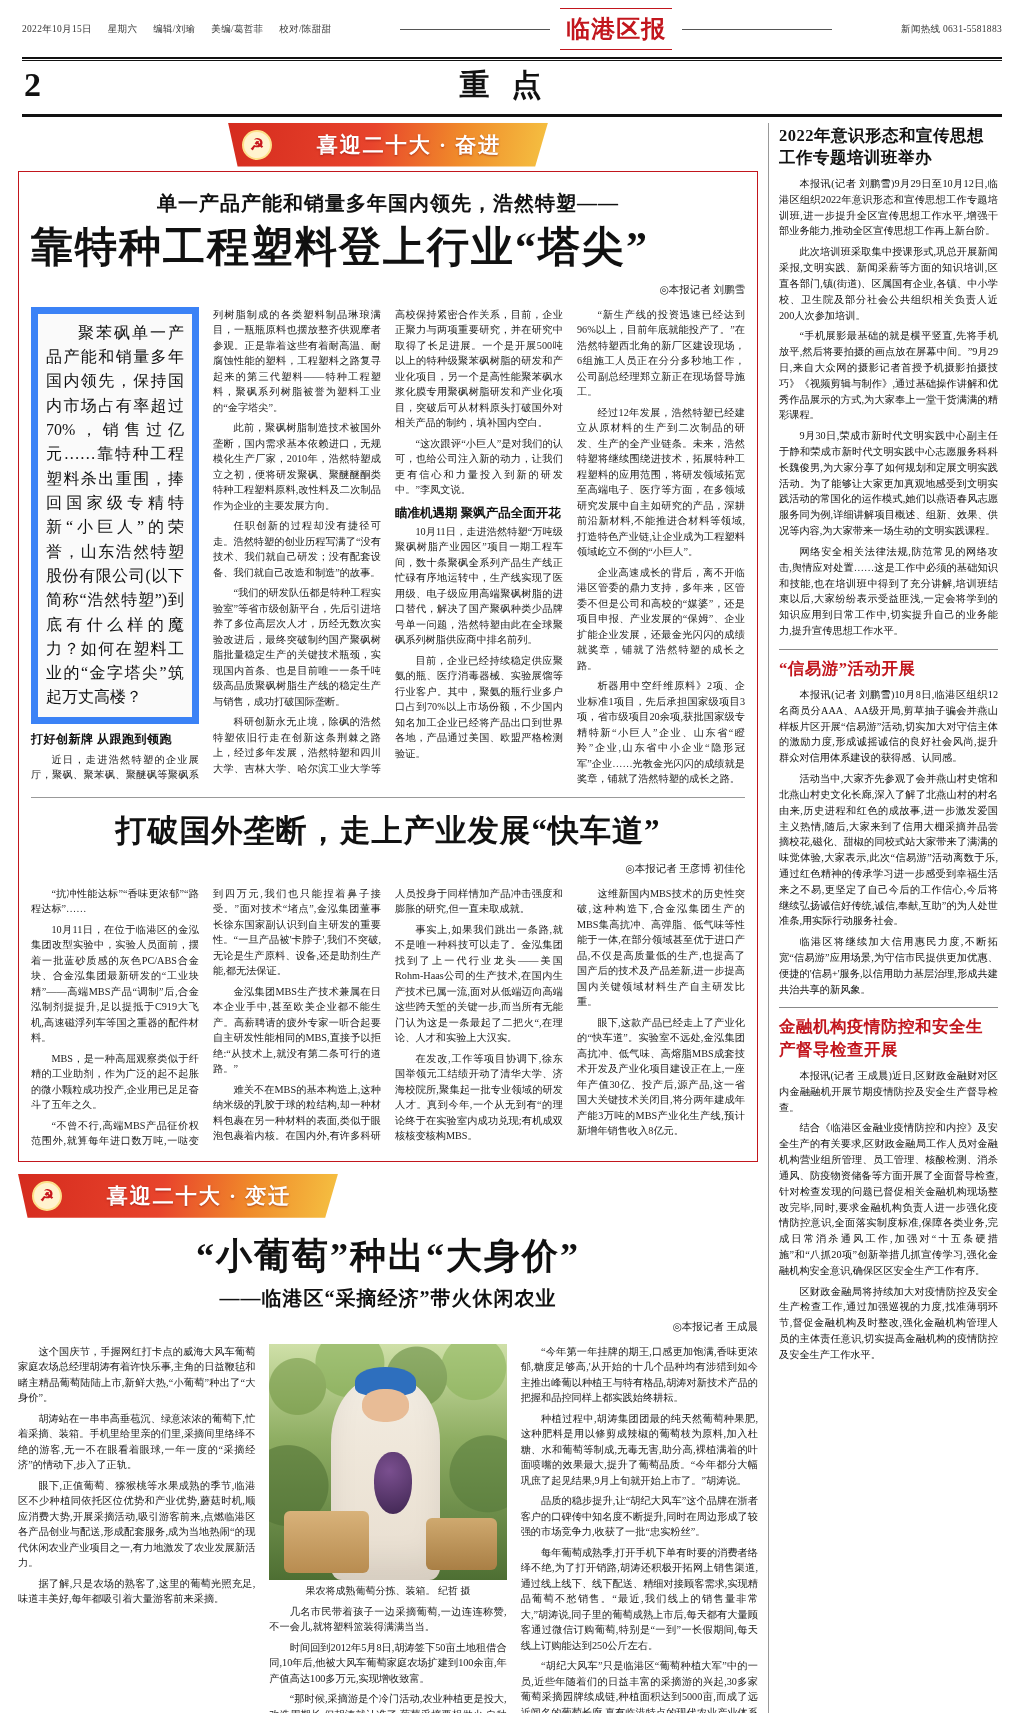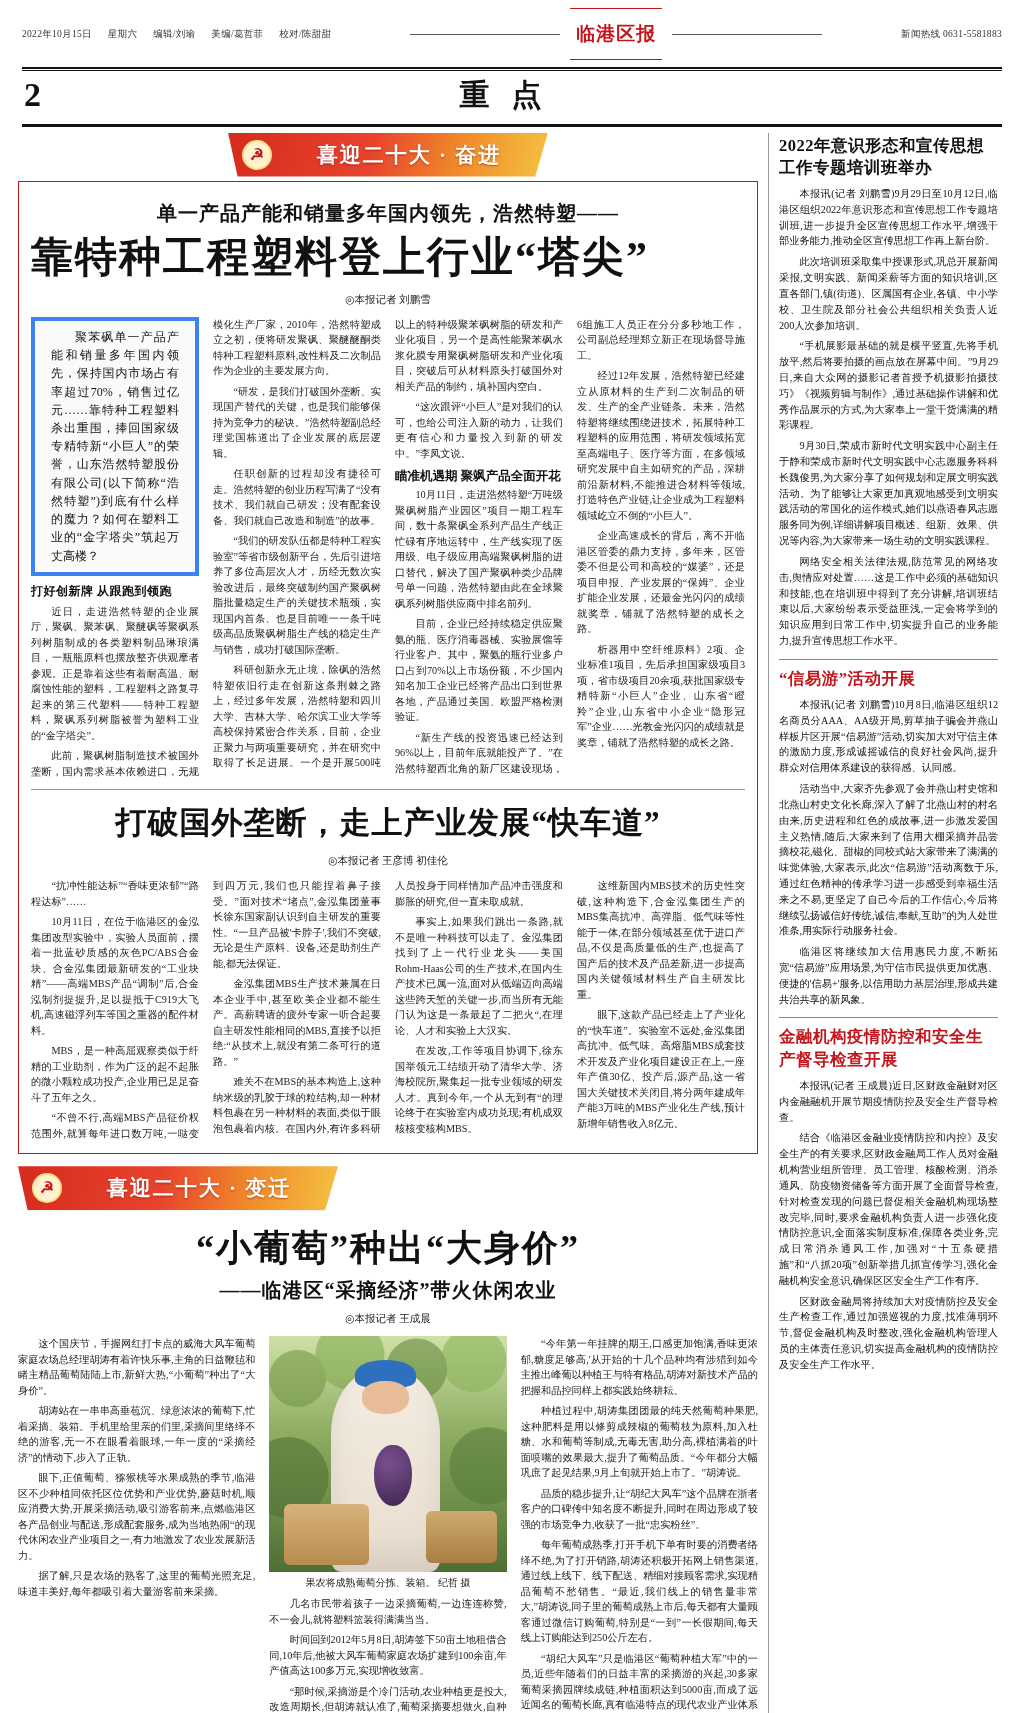--- a/index.html
+++ b/index.html
@@ -19,24 +19,24 @@
   .masthead-top {
     display: flex; align-items: center; justify-content: space-between;
     font-size: 9.5px; color: #333; padding: 8px 4px 4px 4px;
     letter-spacing: .3px;
   }
   .masthead-left { display: flex; gap: 16px; }
   .masthead-center {
     position: relative; display: flex; align-items: center; gap: 10px;
   }
   .paper-name {
-    font-size: 19px; font-weight: bold; color: #c2161d;
+    font-size: 24px; font-weight: bold; color: #c2161d;
     letter-spacing: 1px; white-space: nowrap;
     border-top: 1.5px solid #c2161d; border-bottom: 1.5px solid #c2161d;
-    padding: 12px 6px;
+    padding: 4px 6px;
   }
   .mast-rule { width: 150px; height: 1px; background: #555; }
   .masthead-hotline { font-size: 9.5px; color: #333; }
   .masthead-rule { height: 1.5px; background: #111; margin: 3px 4px 0 4px; }
   .masthead-rule2 { height: 0.5px; background: #111; margin: 1.5px 4px 0 4px; }
 
   .title-row {
     display: flex; align-items: center; justify-content: space-between;
     padding: 4px 6px 8px 6px;
   }
@@ -79,34 +79,34 @@
 
   .kicker {
     text-align: center; font-size: 20px; font-weight: bold; color: #111;
     letter-spacing: 1px; margin: 8px 0 6px 0;
   }
   .headline-main {
     text-align: left; font-size: 42px; font-weight: bold; letter-spacing: 2px;
     margin: 2px 0 12px 0; line-height: 1.15;
   }
   .byline {
-    text-align: center; font-size: 10.5px; color: #222; margin-bottom: 10px;
+    text-align: right; font-size: 10.5px; color: #222; margin-bottom: 10px;
   }
 
   
   .cols-4 { column-count: 4; column-gap: 14px; column-rule: 0px; }
   .cols-4b { column-count: 4; column-gap: 14px; }
   .cols-3 { column-count: 3; column-gap: 14px; }
   p.txt {
     font-size: 10.2px; line-height: 1.52; text-align: justify;
     margin: 0 0 5px 0; text-indent: 2em; color: #1a1a1a;
   }
   .lead-box {
-    border: 4px solid #3b82f6; padding: 7px 16px; margin-bottom: 7px;
-    font-size: 12px; line-height: 1.52; text-align: justify;
+    border: 7px solid #3b82f6; padding: 7px 8px; margin-bottom: 7px;
+    font-size: 16px; line-height: 1.52; text-align: justify;
     text-indent: 2em; background: #fafafa;
   }
   .subhead {
     font-size: 12px; font-weight: bold; margin: 7px 0 4px 0; letter-spacing: .5px;
   }
   .subhead2 { font-size: 12.5px; font-weight: bold; margin: 7px 0 2px 0; }
 
   
   .hr-thin { border-top: 1px solid #999; margin: 10px 0 12px 0; }
   .headline-2 {
@@ -219,21 +219,20 @@
       <div class="article-box">
         <div class="kicker">单一产品产能和销量多年国内领先，浩然特塑——</div>
         <div class="headline-main">靠特种工程塑料登上行业“塔尖”</div>
         <div class="byline">◎本报记者 刘鹏雪</div>
 
         <div class="cols-4">
           <div class="lead-box">聚苯砜单一产品产能和销量多年国内领先，保持国内市场占有率超过70%，销售过亿元……靠特种工程塑料杀出重围，捧回国家级专精特新“小巨人”的荣誉，山东浩然特塑股份有限公司(以下简称“浩然特塑”)到底有什么样的魔力？如何在塑料工业的“金字塔尖”筑起万丈高楼？</div>
           <div class="subhead">打好创新牌 从跟跑到领跑</div>
           <p class="txt">近日，走进浩然特塑的企业展厅，聚砜、聚苯砜、聚醚砜等聚砜系列树脂制成的各类塑料制品琳琅满目，一瓶瓶原料也摆放整齐供观摩者参观。正是靠着这些有着耐高温、耐腐蚀性能的塑料，工程塑料之路复寻起来的第三代塑料——特种工程塑料，聚砜系列树脂被誉为塑料工业的“金字塔尖”。</p>
           <p class="txt">此前，聚砜树脂制造技术被国外垄断，国内需求基本依赖进口，无规模化生产厂家，2010年，浩然特塑成立之初，便将研发聚砜、聚醚醚酮类特种工程塑料原料,改性料及二次制品作为企业的主要发展方向。</p>
-          <p class="txt">“研发，是我们打破国外垄断、实现国产替代的关键，也是我们能够保持为竞争力的秘诀。”浩然特塑副总经理党国栋道出了企业发展的底层逻辑。</p>
           <p class="txt">任职创新的过程却没有捷径可走。浩然特塑的创业历程写满了“没有技术、我们就自己研发；没有配套设备、我们就自己改造和制造”的故事。</p>
           <p class="txt">“我们的研发队伍都是特种工程实验室”等省市级创新平台，先后引进培养了多位高层次人才，历经无数次实验改进后，最终突破制约国产聚砜树脂批量稳定生产的关键技术瓶颈，实现国内首条、也是目前唯一一条千吨级高品质聚砜树脂生产线的稳定生产与销售，成功打破国际垄断。</p>
           <p class="txt">科研创新永无止境，除砜的浩然特塑依旧行走在创新这条荆棘之路上，经过多年发展，浩然特塑和四川大学、吉林大学、哈尔滨工业大学等高校保持紧密合作关系，目前，企业正聚力与两项重要研究，并在研究中取得了长足进展。一个是开展500吨以上的特种级聚苯砜树脂的研发和产业化项目，另一个是高性能聚苯砜水浆化膜专用聚砜树脂研发和产业化项目，突破后可从材料原头打破国外对相关产品的制约，填补国内空白。</p>
           <p class="txt">“这次跟评“小巨人”是对我们的认可，也给公司注入新的动力，让我们更有信心和力量投入到新的研发中。”李凤文说。</p>
           <div class="subhead2">瞄准机遇期 聚飒产品全面开花</div>
           <p class="txt">10月11日，走进浩然特塑“万吨级聚砜树脂产业园区”项目一期工程车间，数十条聚砜全系列产品生产线正忙碌有序地运转中，生产线实现了医用级、电子级应用高端聚砜树脂的进口替代，解决了国产聚砜种类少品牌号单一问题，浩然特塑由此在全球聚砜系列树脂供应商中排名前列。</p>
           <p class="txt">目前，企业已经持续稳定供应聚氨的瓶、医疗消毒器械、实验展馏等行业客户。其中，聚氨的瓶行业多户口占到70%以上市场份额，不少国内知名加工企业已经将产品出口到世界各地，产品通过美国、欧盟严格检测验证。</p>
           <p class="txt">“新生产线的投资迅速已经达到96%以上，目前年底就能投产了。”在浩然特塑西北角的新厂区建设现场，6组施工人员正在分分多秒地工作，公司副总经理郑立新正在现场督导施工。</p>
           <p class="txt">经过12年发展，浩然特塑已经建立从原材料的生产到二次制品的研发、生产的全产业链条。未来，浩然特塑将继续围绕进技术，拓展特种工程塑料的应用范围，将研发领域拓宽至高端电子、医疗等方面，在多领域研究发展中自主如研究的产品，深耕前沿新材料,不能推进合材料等领域,打造特色产业链,让企业成为工程塑料领域屹立不倒的“小巨人”。</p>
           <p class="txt">企业高速成长的背后，离不开临港区管委的鼎力支持，多年来，区管委不但是公司和高校的“媒婆”，还是项目申报、产业发展的“保姆”、企业扩能企业发展，还最金光闪闪的成绩就奖章，铺就了浩然特塑的成长之路。</p>

